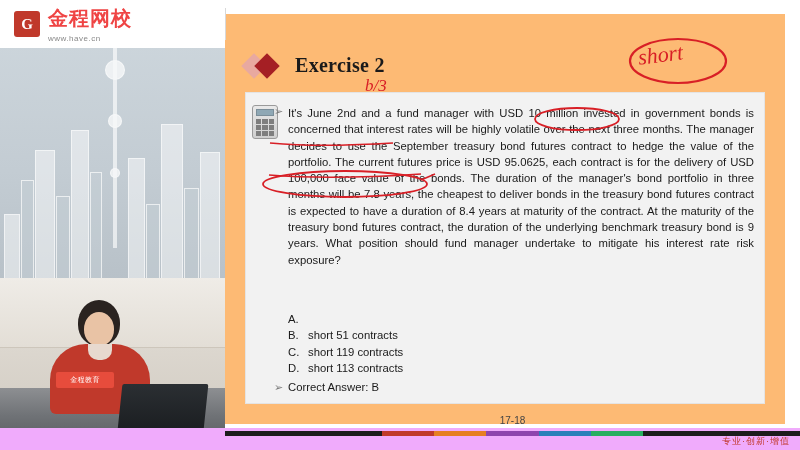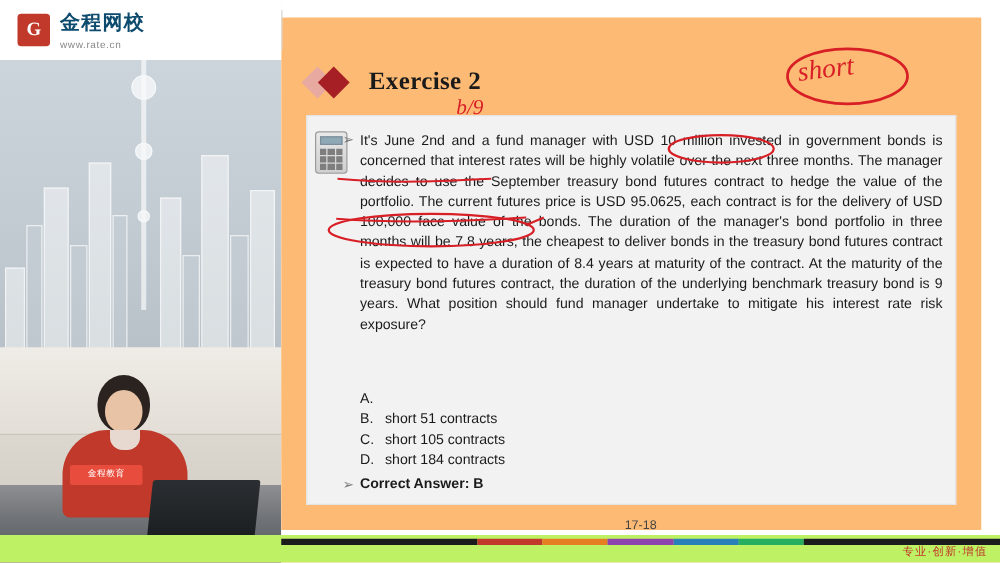--- a/index.html
+++ b/index.html
@@ -89,21 +89,21 @@
   .logo-block {
     position:absolute; left:0; top:0; width:225px; height:48px;
     background:#ffffff;
     display:flex; align-items:center; padding-left:14px; gap:8px;
   }
   .logo-mark {
     width:26px; height:26px; background:#c0392b; border-radius:3px;
     color:#fff; font-size:15px; font-weight:bold; text-align:center; line-height:26px;
     font-family:"Liberation Serif", serif;
   }
-  .logo-text-cn { font-size:16px; font-weight:bold; color:#0c4a6e; letter-spacing:1px; }
+  .logo-text-cn { font-size:20px; font-weight:bold; color:#ef4444; letter-spacing:1px; }
   .logo-text-en { font-size:8px; color:#888; letter-spacing:.5px; margin-top:2px;}
   .logo-stack { display:flex; flex-direction:column; justify-content:center; }
   .logo-divider {
     position:absolute; left:225px; top:8px; width:1px; height:32px; background:#d8d8d8;
   }
 
   .slide {
     position:absolute; left:0; top:14px; width:560px; height:410px;
     background:#fdba74;
   }
@@ -138,36 +138,36 @@
     font-family:"Liberation Sans", sans-serif;
   }
   .bullet-arrow { position:absolute; left:28px; width:10px; color:#7a7a7a; font-size:11px; }
   .choices {
     position:absolute; left:42px; width:300px;
     font-size:11.3px; line-height:16.3px; color:#1a1a1a;
   }
   .choice { display:flex; gap:6px; }
   .choice-letter { width:14px; }
   .answer-line {
-    position:absolute; left:42px; font-size:11.3px; color:#1a1a1a;font-weight:bold;
+    position:absolute; left:42px; font-size:11.3px; color:#1a1a1a;
   }
 
   
   .ann { position:absolute; pointer-events:none; }
   .ann-text {
     color:#d81f26; font-family:"Liberation Serif", serif; font-style:italic;
   }
   svg.ann-svg { position:absolute; left:0; top:0; overflow:visible; }
 
   .page-num {
     position:absolute; left:0; bottom:24px; width:575px; text-align:center;
     font-size:10px; color:#444;
   }
   .footer-stripe {
-    position:absolute; left:0; bottom:0; width:800px; height:22px; background:#bef264;
+    position:absolute; left:0; bottom:0; width:800px; height:22px; background:#f0abfc;
   }
   .stripe-bars { position:absolute; left:225px; bottom:14px; width:575px; height:5px; display:flex; }
   .stripe-bars div { height:5px; }
   .footer-slogan {
     position:absolute; right:10px; bottom:2px; font-size:9px; color:#c0392b; letter-spacing:1px;
   }
   .bottom-black { position:absolute; left:0; bottom:0; width:225px; height:22px; background:#1c1c1c; }
 </style>
 </head>
 <body>
@@ -241,25 +241,25 @@
       <div class="choices" style="top:218px;">
         <div class="choice">
           <span class="choice-letter">A.</span>
         </div>
         <div class="choice">
           <span class="choice-letter">B.</span>
           <span>short  51 contracts</span>
         </div>
         <div class="choice">
           <span class="choice-letter">C.</span>
-          <span>short  105 contracts</span>
+          <span>short  119 contracts</span>
         </div>
         <div class="choice">
           <span class="choice-letter">D.</span>
-          <span>short  184 contracts</span>
+          <span>short  113 contracts</span>
         </div>
       </div>
 
       <div class="bullet-arrow" style="top:288px;">➢</div>
       <div class="answer-line" style="top:288px;">Correct Answer: B</div>
     </div>
 
     <svg class="ann-svg" width="560" height="410">
 
       <ellipse cx="453" cy="47" rx="48" ry="22" fill="none" stroke="#d81f26" stroke-width="2.2"></ellipse>
@@ -270,32 +270,32 @@
 
       <path d="M44 161 C 95 165, 150 163, 196 160" fill="none" stroke="#d81f26" stroke-width="1.6"></path>
 
       <ellipse cx="120" cy="170" rx="82" ry="13" fill="none" stroke="#d81f26" stroke-width="1.8"></ellipse>
 
       <path d="M196 166 l14 -6" fill="none" stroke="#d81f26" stroke-width="1.6"></path>
     </svg>
 
     <div class="ann ann-text" style="left:413px; top:28px; font-size:22px; transform:rotate(-7deg);">short</div>
 
-    <div class="ann ann-text" style="left:140px; top:62px; font-size:17px;">b/9</div>
+    <div class="ann ann-text" style="left:140px; top:62px; font-size:17px;">b/3</div>
 
   </div>
 
   <div class="page-num">17-18</div>
 </div>
 
 <div class="logo-block">
   <div class="logo-mark">G</div>
   <div class="logo-stack">
     <div class="logo-text-cn">金程网校</div>
-    <div class="logo-text-en">www.rate.cn</div>
+    <div class="logo-text-en">www.have.cn</div>
   </div>
 </div>
 <div class="logo-divider"></div>
 
 <div class="footer-stripe">
   <div class="stripe-bars" id="stripe">
       <div style="background: rgb(28, 28, 28); flex: 3 1 0%;"></div>
       <div style="background: rgb(192, 57, 43); flex: 1 1 0%;"></div>
       <div style="background: rgb(230, 126, 34); flex: 1 1 0%;"></div>
       <div style="background: rgb(142, 68, 173); flex: 1 1 0%;"></div>

